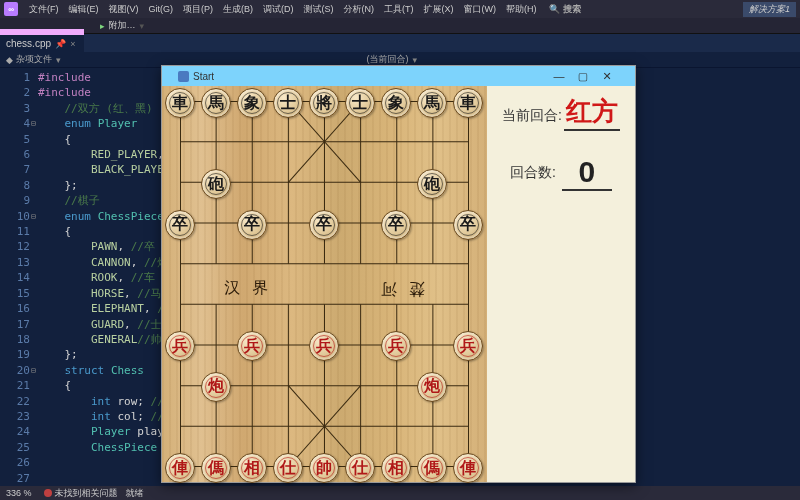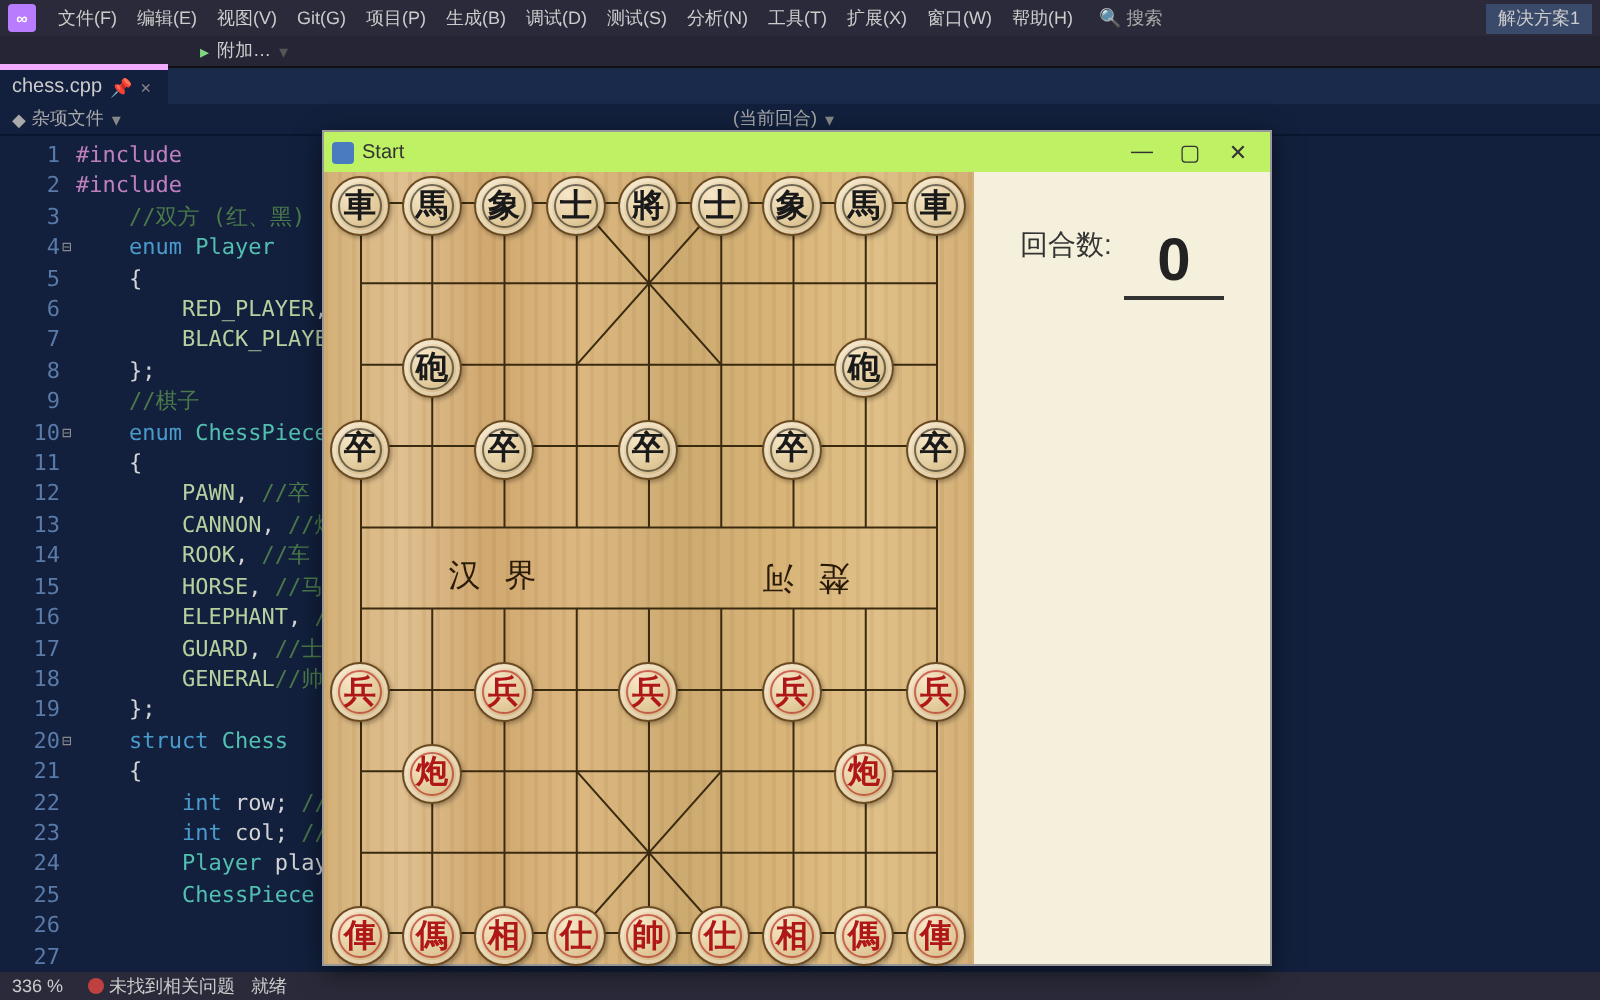--- a/index.html
+++ b/index.html
@@ -1,30 +1,30 @@
 <!DOCTYPE html>
 <html><head>
 <meta charset="utf-8">
 <style>
   * { box-sizing: border-box; margin: 0; padding: 0; }
   html, body { width: 800px; height: 500px; overflow: hidden; font-family: "Microsoft YaHei", sans-serif; background: #1a2a4a; }
   
   .menubar { height: 18px; background: #2a2a3a; color: #ccc; font-size: 9px; display: flex; align-items: center; padding: 0 4px; }
   .menubar .logo { width: 14px; height: 14px; background: #b97cff; border-radius: 2px; margin-right: 6px; display: flex; align-items: center; justify-content: center; color: #fff; font-weight: bold; font-size: 8px; }
   .menubar .mitem { padding: 0 5px; cursor: pointer; }
-  .menubar .search { margin-left: 8px; color: #aaa; }
-  .menubar .solution { margin-left: auto; background: #3a4a6a; padding: 1px 6px; font-size: 9px; }
+  .menubar .search { margin-left: 8px; color: #aaa; font-weight: bold; }
+  .menubar .solution { margin-left: auto; background: #3a4a6a; padding: 1px 6px; font-size: 9px; font-style: italic; }
   
   .toolbar { height: 16px; background: #252535; border-bottom: 1px solid #111; display: flex; align-items: center; padding-left: 100px; gap: 4px; }
   .toolbar .play { color: #7fd77f; font-size: 9px; }
   .toolbar .attach { color: #ccc; font-size: 9px; }
   .toolbar .sep { color: #555; font-size: 9px; }
   
   .tabrow { height: 18px; background: #1a2a4a; display: flex; align-items: flex-end; }
-  .tab { background: #12203d; color: #ccc; font-size: 10px; padding: 3px 8px 3px 6px; border-top: 3px solid #f0abfc; display: flex; align-items: center; gap: 4px; }
+  .tab { background: #12203d; color: #ccc; font-size: 10px; padding: 3px 8px 3px 6px; border-top: 6px solid #f0abfc; display: flex; align-items: center; gap: 4px; }
   .tab .x { color: #888; font-size: 9px; }
   
   .subbar { height: 16px; background: #12203d; border-bottom: 1px solid #0a1530; display: flex; align-items: center; font-size: 9px; color: #aaa; }
   .subbar .left { padding-left: 6px; display: flex; align-items: center; gap: 3px; }
   .subbar .mid { margin-left: 306px; }
   
   .editor { position: absolute; top: 68px; left: 0; right: 0; bottom: 14px; background: #12203d; display: flex; font-family: Consolas, monospace; font-size: 11px; }
   .gutter { width: 38px; background: #12203d; color: #5a7aa8; text-align: right; padding: 2px 8px 2px 0; line-height: 15.4px; }
   .code { flex: 1; padding: 2px 0; line-height: 15.4px; white-space: pre; color: #d4d4d4; position: relative; }
   .fold { position: absolute; left: -7px; width: 8px; color: #888; font-size: 8px; }
@@ -37,21 +37,21 @@
   .punc { color: #d4d4d4; }
   
   .statusbar { position: absolute; bottom: 0; left: 0; right: 0; height: 14px; background: #2a2a3a; color: #ccc; font-size: 9px; display: flex; align-items: center; padding: 0 6px; }
   .statusbar .zoom { }
   .statusbar .err { margin-left: 12px; display: flex; align-items: center; gap: 3px; }
   .statusbar .erricon { width: 8px; height: 8px; background: #c04040; border-radius: 50%; }
   .statusbar .ready { margin-left: 8px; }
   
   
   .gamewin { position: absolute; left: 161px; top: 65px; width: 475px; height: 418px; background: #f0f0f0; border: 1px solid #999; box-shadow: 0 3px 12px rgba(0,0,0,.5); }
-  .titlebar { height: 20px; background: #bef264; display: flex; align-items: center; padding: 0 4px; font-size: 10px; }
+  .titlebar { height: 20px; background: #7dd3fc; display: flex; align-items: center; padding: 0 16px; font-size: 10px; }
   .titlebar .ticon { width: 11px; height: 11px; background: #4a7ac0; border-radius: 2px; margin-right: 4px; }
   .titlebar .ttext { flex: 1; color: #333; }
   .titlebar .wbtn { width: 24px; height: 18px; display: flex; align-items: center; justify-content: center; color: #333; font-size: 11px; cursor: pointer; }
   
   .gamebody { display: flex; height: calc(100% - 20px); }
   .board { width: 325px; height: 100%; background: linear-gradient(90deg, #d4b078 0%, #e0c090 12%, #d0a870 25%, #dcb880 40%, #ccaa70 55%, #d8b478 70%, #e0c088 85%, #d4b078 100%); position: relative; }
   .board::before { content:""; position:absolute; inset:0; background: repeating-linear-gradient(90deg, rgba(120,80,30,.08) 0 2px, transparent 2px 7px); }
   .grid { position: absolute; left: 18px; top: 15px; right: 18px; bottom: 15px; }
   .grid svg { width: 100%; height: 100%; }
   .grid line { stroke: #3a2a10; stroke-width: 1; }
@@ -61,21 +61,21 @@
   .river span:last-child { letter-spacing: 12px; transform: rotate(180deg); }
   
   .piece { position: absolute; width: 30px; height: 30px; border-radius: 50%; background: radial-gradient(circle at 35% 30%, #f8e8c8, #e0c898 55%, #c0a068); border: 1px solid #6a4a20; display: flex; align-items: center; justify-content: center; font-size: 16px; font-weight: bold; font-family: KaiTi, SimSun, serif; box-shadow: inset 0 0 0 2px rgba(255,255,255,.3), 1px 1px 2px rgba(0,0,0,.3); transform: translate(-50%, -50%); }
   .piece::before { content:""; position:absolute; inset:3px; border:1px solid currentColor; border-radius:50%; opacity:.6; }
   .piece.black { color: #1a1a1a; }
   .piece.red { color: #b01818; }
   
   .sidepanel { flex: 1; background: #f4f0dc; padding: 8px 0 0 0; display: flex; flex-direction: column; align-items: center; }
   .turnrow { font-size: 14px; color: #333; display: flex; align-items: baseline; gap: 2px; margin-bottom: 4px; }
   .turnval { font-size: 26px; font-weight: bold; color: #d01818; border-bottom: 2px solid #333; padding: 0 2px; font-family: KaiTi, SimHei, serif; }
-  .roundrow { margin-top: 20px; font-size: 14px; color: #333; display: flex; align-items: flex-start; gap: 6px; }
+  .roundrow { margin-top: 20px; font-size: 14px; color: #333; display: flex; align-items: center; gap: 6px; }
   .roundval { font-size: 30px; font-weight: bold; color: #222; border-bottom: 2px solid #333; min-width: 50px; text-align: center; }
   .concede { margin-top: auto; margin-bottom: 40px; background: #e8e8e8; border: 1px solid #999; padding: 6px 24px; font-size: 14px; cursor: pointer; font-family: SimSun, serif; }
 </style>
 </head>
 <body>
 
 <div class="menubar">
   <div class="logo">∞</div>
   <div id="menu-items" style="display: inline;"><span class="mitem">文件(F)</span><span class="mitem">编辑(E)</span><span class="mitem">视图(V)</span><span class="mitem">Git(G)</span><span class="mitem">项目(P)</span><span class="mitem">生成(B)</span><span class="mitem">调试(D)</span><span class="mitem">测试(S)</span><span class="mitem">分析(N)</span><span class="mitem">工具(T)</span><span class="mitem">扩展(X)</span><span class="mitem">窗口(W)</span><span class="mitem">帮助(H)</span></div>
   <span class="search">🔍 <span>搜索</span></span>
@@ -198,19 +198,23 @@
           <div class="piece red" style="left: 90px; top: 382px;">相</div>
           <div class="piece red" style="left: 126px; top: 382px;">仕</div>
           <div class="piece red" style="left: 162px; top: 382px;">帥</div>
           <div class="piece red" style="left: 198px; top: 382px;">仕</div>
           <div class="piece red" style="left: 234px; top: 382px;">相</div>
           <div class="piece red" style="left: 270px; top: 382px;">傌</div>
           <div class="piece red" style="left: 306px; top: 382px;">俥</div>
         </div>
     </div>
     <div class="sidepanel">
+      <div class="turnrow">
+        <span>当前回合:</span>
+        <span class="turnval">红方</span>
+      </div>
       <div class="roundrow">
         <span>回合数:</span>
         <span class="roundval">0</span>
       </div>
     </div>
   </div>
 </div>
 
 </body></html>

